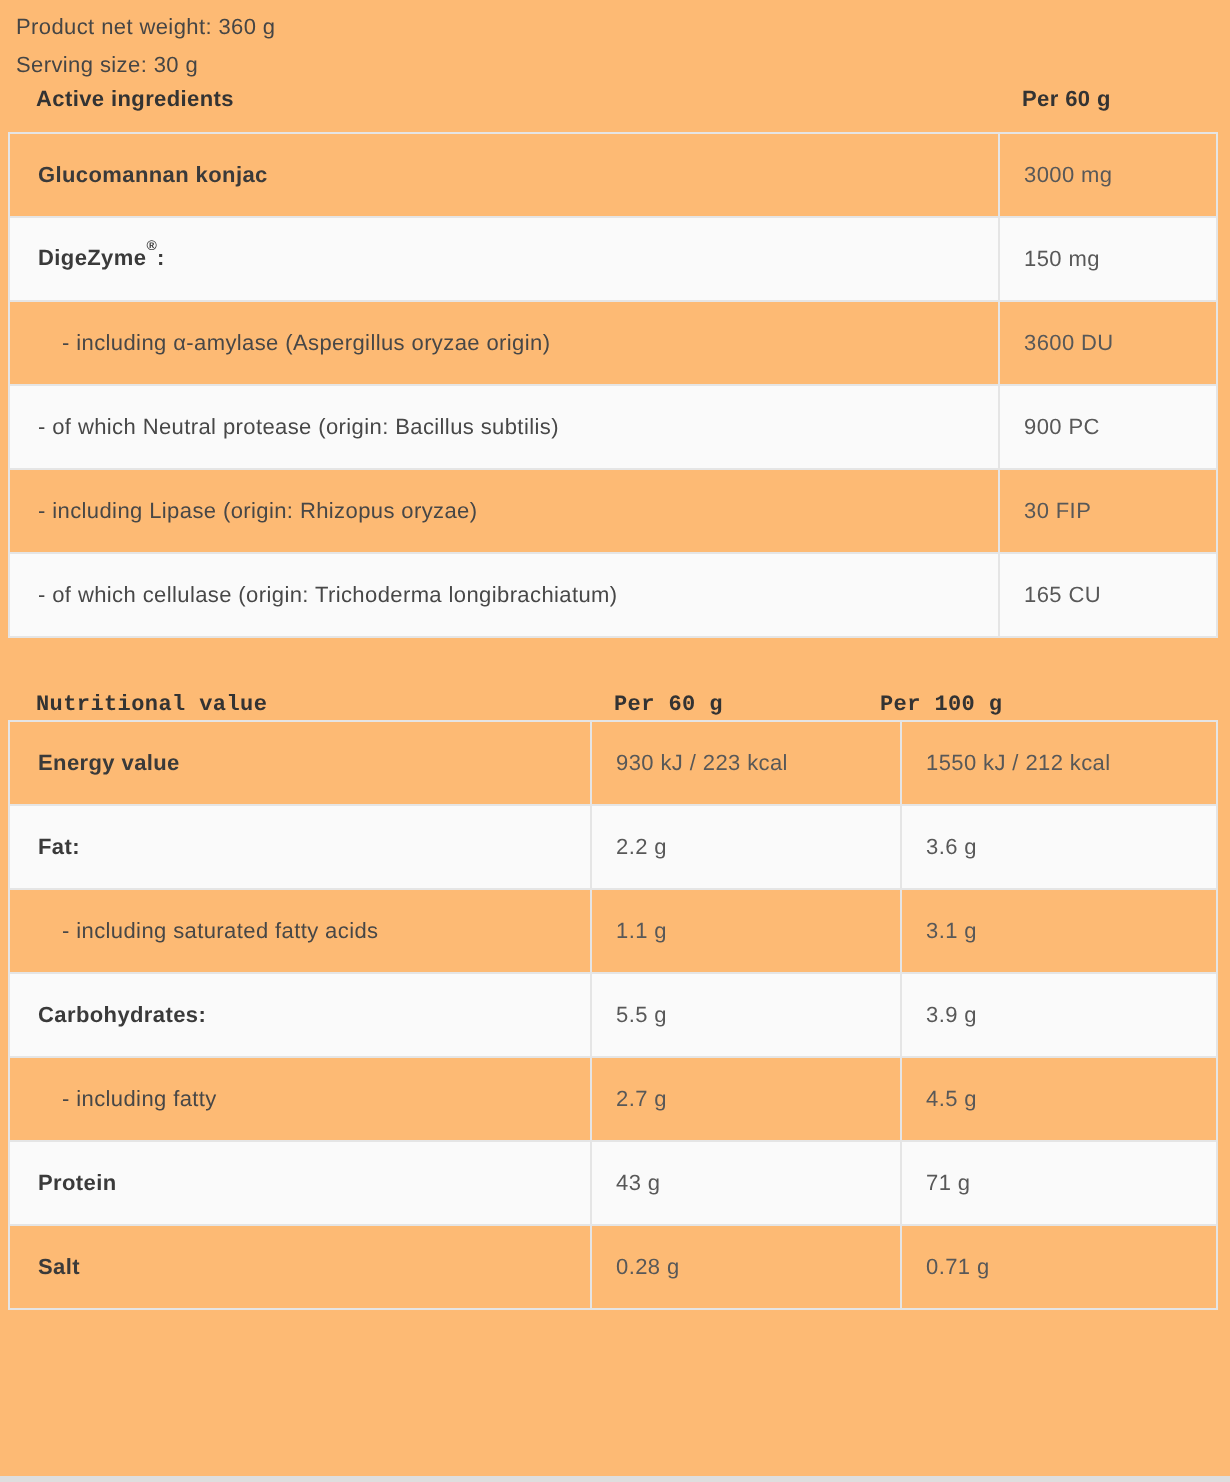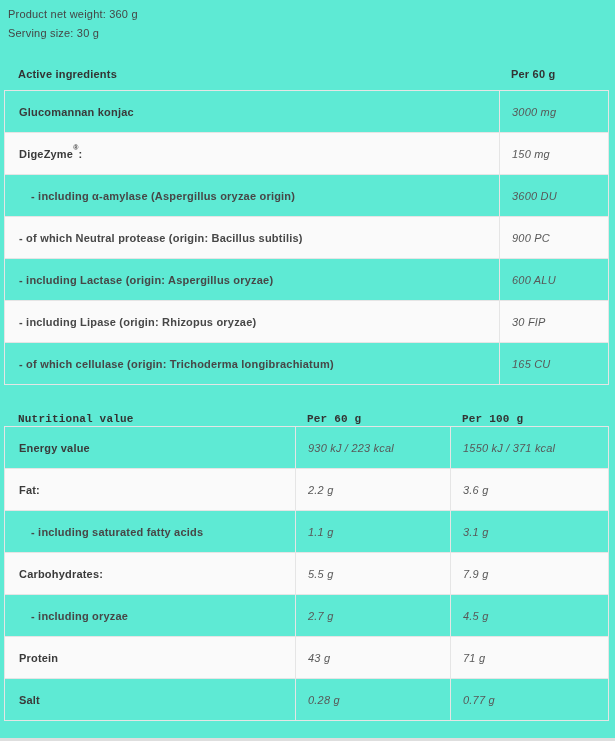--- a/index.html
+++ b/index.html
@@ -1,37 +1,37 @@
 <!DOCTYPE html>
 <html><head>
 <meta charset="utf-8">
 <style>
   html, body { margin: 0; padding: 0; background: #ffffff; }
   .page {
     position: relative;
     width: 615px;
     height: 741px;
     overflow: hidden;
-    background: #5eead4;
+    background: #fdba74;
     font-family: "Liberation Sans", sans-serif;
     font-size: 11px;
     letter-spacing: 0.2px;
     color: #3d3d3d;
   }
   .info { padding: 5px 0 0 8px; }
   .info span { display: block; line-height: 19px; color: #454545; }
 
   .section-hdr { position: relative; height: 14px; font-weight: bold; color: #333; }
-  .hdr1 { margin-top: 24px; }
+  .hdr1 { margin-top: 0; }
   .hdr2 { margin-top: 27px; font-family: Liberation Mono, monospace; }
   .section-hdr span { position: absolute; top: 0; line-height: 14px; }
   .hdr-label   { left: 18px; }
   .hdr-t1-col  { left: 511px; }
   .hdr-t2-col1 { left: 307px; }
-  .hdr-t2-col2 { left: 462px; }
+  .hdr-t2-col2 { left: 440px; }
 
   table {
     border-collapse: collapse;
     table-layout: fixed;
     width: 604px;
     margin-left: 4px;
     padding-left: 20px;
   }
   .t1 { margin-top: 9px; }
   .t2 { }
@@ -40,22 +40,22 @@
     vertical-align: middle;
     border: 1px solid #e5e5e5;
     padding: 0;
     overflow: hidden;
     white-space: nowrap;
   }
   tr:nth-child(even) td { background: #fafafa; }
   td.lbl { padding-left: 14px; }
   td.lbl.indent { padding-left: 26px; }
   td.main { font-weight: bold; color: #3a3a3a; }
-  td.sub  { font-weight: bold; color: #474747; }
-  td.val  { padding-left: 12px; color: #585858; font-style: italic; }
+  td.sub  { font-weight: normal; color: #474747; }
+  td.val  { padding-left: 12px; color: #585858; }
   sup { font-size: 7px; position: relative; top: -3px; }
 
   .bottom-strip {
     position: absolute;
     left: 0; bottom: 0;
     width: 615px; height: 3px;
     background: #dedede;
   }
 </style>
 </head>
@@ -89,24 +89,20 @@
         </tr>
         <tr>
           <td class="lbl sub indent">- including α-amylase (Aspergillus oryzae origin)</td>
           <td class="val">3600 DU</td>
         </tr>
         <tr>
           <td class="lbl sub">- of which Neutral protease (origin: Bacillus subtilis)</td>
           <td class="val">900 PC</td>
         </tr>
         <tr>
-          <td class="lbl sub">- including Lactase (origin: Aspergillus oryzae)</td>
-          <td class="val">600 ALU</td>
-        </tr>
-        <tr>
           <td class="lbl sub">- including Lipase (origin: Rhizopus oryzae)</td>
           <td class="val">30 FIP</td>
         </tr>
         <tr>
           <td class="lbl sub">- of which cellulase (origin: Trichoderma longibrachiatum)</td>
           <td class="val">165 CU</td>
         </tr>
       </tbody>
   </table>
 
@@ -119,50 +115,50 @@
   <table class="t2" id="t2">
     <colgroup>
         <col style="width:291px">
         <col style="width:155px">
         <col style="width:158px">
       </colgroup>
     <tbody>
         <tr>
           <td class="lbl main">Energy value</td>
           <td class="val">930 kJ / 223 kcal</td>
-          <td class="val">1550 kJ / 371 kcal</td>
+          <td class="val">1550 kJ / 212 kcal</td>
         </tr>
         <tr>
           <td class="lbl main">Fat:</td>
           <td class="val">2.2 g</td>
           <td class="val">3.6 g</td>
         </tr>
         <tr>
           <td class="lbl sub indent">- including saturated fatty acids</td>
           <td class="val">1.1 g</td>
           <td class="val">3.1 g</td>
         </tr>
         <tr>
           <td class="lbl main">Carbohydrates:</td>
           <td class="val">5.5 g</td>
-          <td class="val">7.9 g</td>
+          <td class="val">3.9 g</td>
         </tr>
         <tr>
-          <td class="lbl sub indent">- including oryzae</td>
+          <td class="lbl sub indent">- including fatty</td>
           <td class="val">2.7 g</td>
           <td class="val">4.5 g</td>
         </tr>
         <tr>
           <td class="lbl main">Protein</td>
           <td class="val">43 g</td>
           <td class="val">71 g</td>
         </tr>
         <tr>
           <td class="lbl main">Salt</td>
           <td class="val">0.28 g</td>
-          <td class="val">0.77 g</td>
+          <td class="val">0.71 g</td>
         </tr>
       </tbody>
   </table>
 
   <div class="bottom-strip"></div>
 
 </div>
 
 </body></html>

